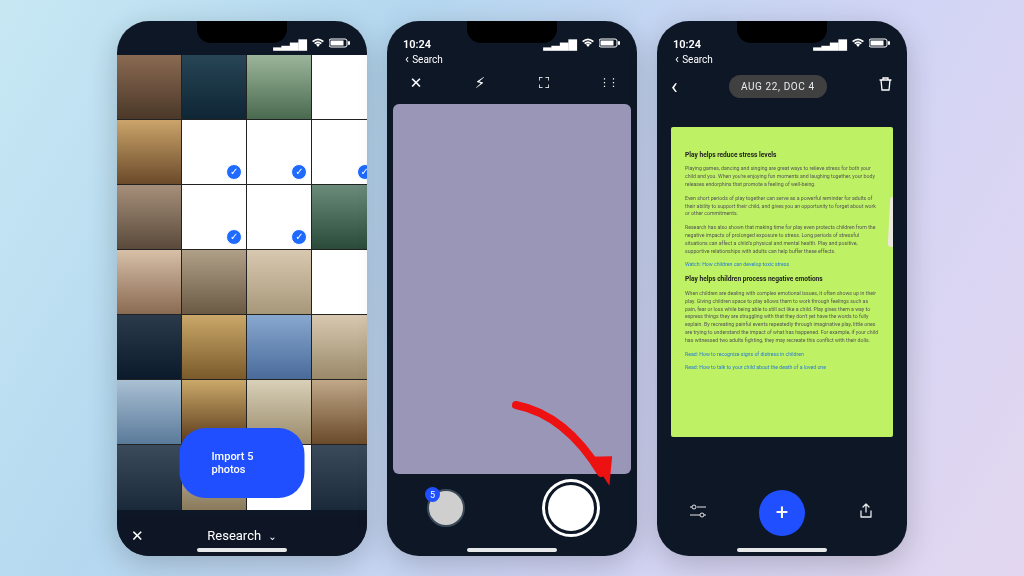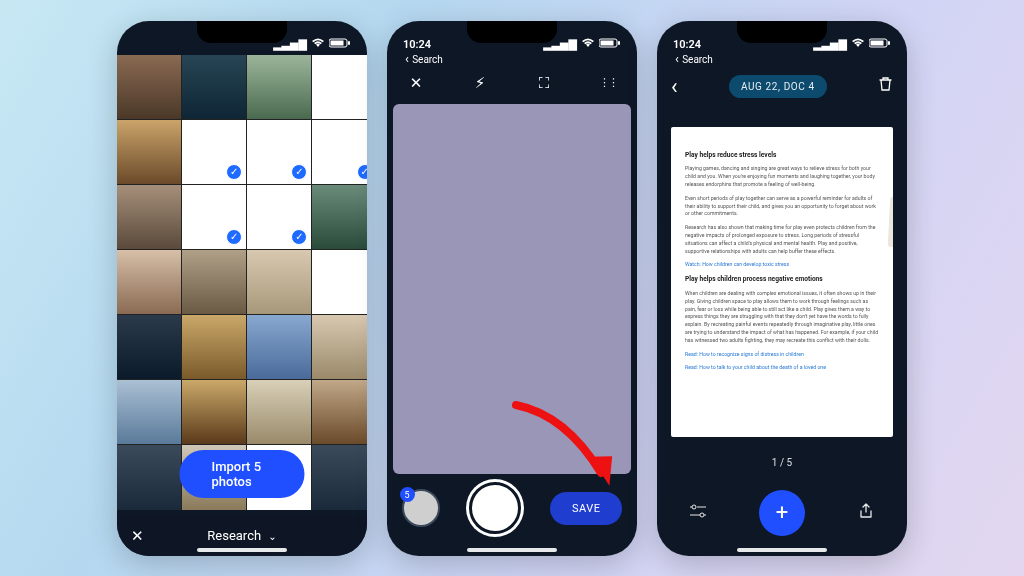--- a/index.html
+++ b/index.html
@@ -72,23 +72,23 @@
     color: #fff;
     font-size: 10px;
   }
   .import-pill {
     position: absolute;
     left: 50%;
     transform: translateX(-50%);
     bottom: 58px;
     background: #1f4fff;
     color: #fff;
-    font-size: 13px;
+    font-size: 11px;
     font-weight: 500;
-    padding: 9px 32px;
+    padding: 22px 32px;
     border-radius: 26px;
   }
   .picker-footer {
     position: absolute;
     bottom: 0;
     left: 0; right: 0;
     height: 40px;
     background: rgba(15,23,38,0.96);
     color: #fff;
     display: flex;
@@ -162,28 +162,28 @@
     height: 110px;
     pointer-events: none;
     z-index: 5;
   }
   
   .doc-top {
     display:flex; align-items:center; justify-content:space-between;
     padding: 8px 14px; color:#fff;
   }
   .doc-title-pill {
-    background:#0c4a6e; color:#e8ecf2;
+    background:#404040; color:#e8ecf2;
     font-size:10px; letter-spacing:.6px;
     padding:6px 12px; border-radius:14px;
   }
   .doc-page {
     margin: 20px 14px 0 14px;
     height: 310px;
-    background: #ffffff;
+    background: #bef264;
     border-radius: 2px;
     padding: 18px 14px;
     font-size: 5.2px;
     line-height: 1.5;
     color: #333;
     position:relative;
     overflow:hidden;
   }
   .doc-page .tab { position:absolute; right:-10px; top:70px; width:14px; height:50px; background:#ece7dc; border-radius:3px 0 0 3px; transform:rotate(3deg);}
   .doc-page h4 { font-size:6.6px; font-weight:700; color:#222; margin-bottom:5px; margin-top:6px;}
@@ -308,21 +308,20 @@
     <span class="ic" style="font-size:11px;letter-spacing:-2px">⋮⋮</span>
   </div>
 
   <div class="viewfinder"></div>
 
   <div class="cam-bottom">
     <div class="stack-thumb">
       <div class="badge">5</div>
     </div>
     <div class="shutter"></div>
-    <div class="save-pill">SAVE</div>
   </div>
   <div class="home-ind"></div>
 </div>
 
 <div class="phone">
   <div class="notch"></div>
   <div class="status-bar">
     <div class="status-left">
       <span>10:24</span>
     </div>
@@ -358,21 +357,20 @@
     <p>Playing games, dancing and singing are great ways to relieve stress for both your child and you. When you're enjoying fun moments and laughing together, your body releases endorphins that promote a feeling of well-being.</p>
     <p>Even short periods of play together can serve as a powerful reminder for adults of their ability to support their child, and gives you an opportunity to forget about work or other commitments.</p>
     <p>Research has also shown that making time for play even protects children from the negative impacts of prolonged exposure to stress. Long periods of stressful situations can affect a child's physical and mental health. Play and positive, supportive relationships with adults can help buffer these effects.</p>
     <p class="lnk">Watch: How children can develop toxic stress</p>
     <h4>Play helps children process negative emotions</h4>
     <p>When children are dealing with complex emotional issues, it often shows up in their play. Giving children space to play allows them to work through feelings such as pain, fear or loss while being able to still act like a child. Play gives them a way to express things they are struggling with that they don't yet have the words to fully explain. By recreating painful events repeatedly through imaginative play, little ones are trying to understand the impact of what has happened. For example, if your child has witnessed two adults fighting, they may recreate this conflict with their dolls.</p>
     <p class="lnk">Read: How to recognize signs of distress in children</p>
     <p class="lnk">Read: How to talk to your child about the death of a loved one</p>
   </div>
 
-  <div class="pager">1 / 5</div>
 
   <div class="doc-bottom">
     <span class="side-ic">
       <svg width="18" height="14" viewBox="0 0 18 14">
           <circle cx="5" cy="3" r="2" fill="none" stroke="#fff"></circle>
           <line x1="8" y1="3" x2="17" y2="3" stroke="#fff"></line>
           <line x1="1" y1="3" x2="3" y2="3" stroke="#fff"></line>
           <circle cx="13" cy="11" r="2" fill="none" stroke="#fff"></circle>
           <line x1="1" y1="11" x2="11" y2="11" stroke="#fff"></line>
           <line x1="15" y1="11" x2="17" y2="11" stroke="#fff"></line>

